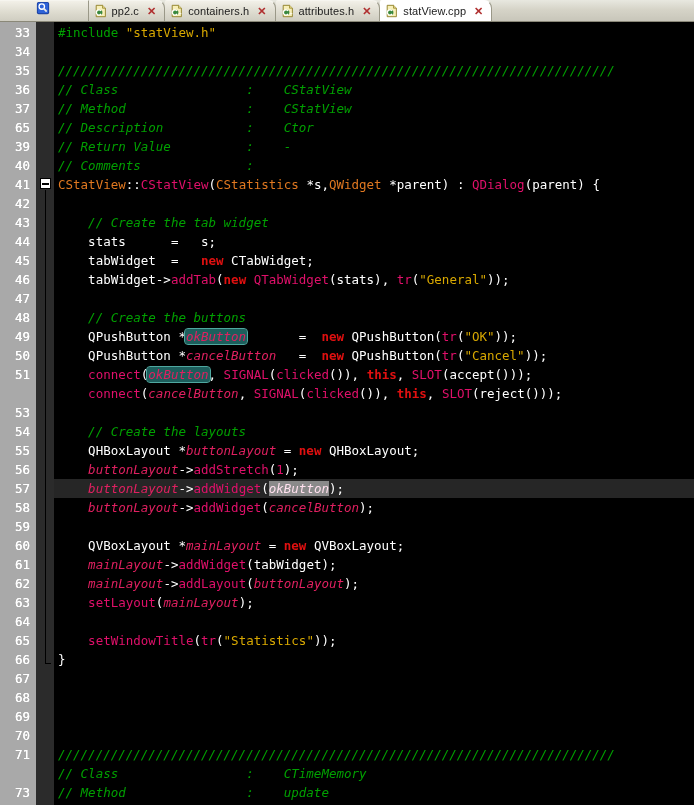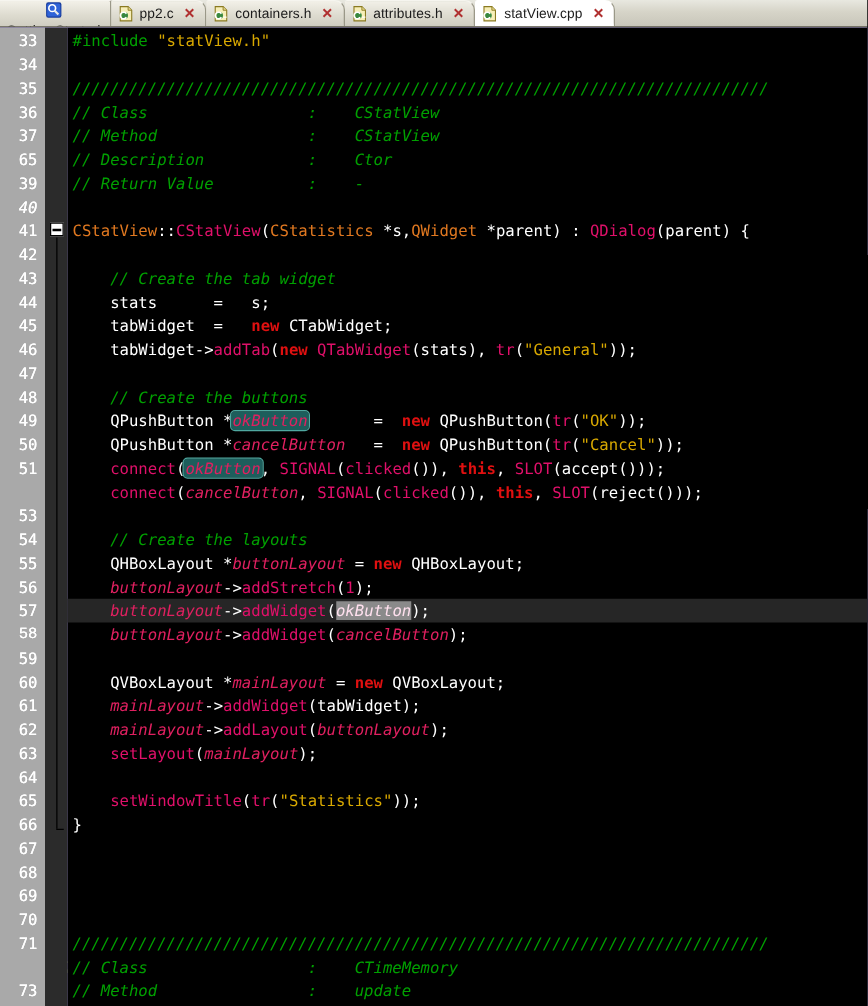--- a/index.html
+++ b/index.html
@@ -243,39 +243,39 @@
 
 <div id="editor">
   <div id="gutter">
       <div class="ln" style="top: 1px;">33</div>
       <div class="ln" style="top: 20px;">34</div>
       <div class="ln" style="top: 39px;">35</div>
       <div class="ln" style="top: 58px;">36</div>
       <div class="ln" style="top: 77px;">37</div>
       <div class="ln" style="top: 96px;">65</div>
       <div class="ln" style="top: 115px;">39</div>
-      <div class="ln" style="top: 134px; font-style: italic;">40</div>
+      <div class="ln" style="top: 134px;">40</div>
       <div class="ln" style="top: 153px;">41</div>
       <div class="ln" style="top: 172px;">42</div>
       <div class="ln" style="top: 191px;">43</div>
       <div class="ln" style="top: 210px;">44</div>
       <div class="ln" style="top: 229px;">45</div>
       <div class="ln" style="top: 248px; padding-left: 9px;">46</div>
       <div class="ln" style="top: 267px;">47</div>
       <div class="ln" style="top: 286px;">48</div>
       <div class="ln" style="top: 305px;">49</div>
       <div class="ln" style="top: 324px;">50</div>
       <div class="ln" style="top: 343px;">51</div>
       <div class="ln" style="top: 362px; margin-left: 44px;">52</div>
       <div class="ln" style="top: 381px;">53</div>
       <div class="ln" style="top: 400px;">54</div>
       <div class="ln" style="top: 419px;">55</div>
       <div class="ln" style="top: 438px;">56</div>
       <div class="ln" style="top: 457px;">57</div>
-      <div class="ln" style="top: 476px; font-family: Liberation Mono, monospace;">58</div>
+      <div class="ln" style="top: 476px;">58</div>
       <div class="ln" style="top: 495px;">59</div>
       <div class="ln" style="top: 514px;">60</div>
       <div class="ln" style="top: 533px;">61</div>
       <div class="ln" style="top: 552px;">62</div>
       <div class="ln" style="top: 571px;">63</div>
       <div class="ln" style="top: 590px;">64</div>
       <div class="ln" style="top: 609px;">65</div>
       <div class="ln" style="top: 628px;">66</div>
       <div class="ln" style="top: 647px;">67</div>
       <div class="ln" style="top: 666px;">68</div>
@@ -288,20 +288,21 @@
     </div>
   <div id="foldmargin"></div>
   <div id="code-area">
       <div class="codeline" style="top: 1px; left: 0px;"><span class="c-prep">#include </span><span class="c-str">"statView.h"</span></div>
       <div class="codeline" style="top: 20px; left: 0px;"></div>
       <div class="codeline" style="top: 39px; left: 0px;"><span class="c-comment">//////////////////////////////////////////////////////////////////////////</span></div>
       <div class="codeline" style="top: 58px; left: 0px;"><span class="c-comment">// Class                 :    CStatView</span></div>
       <div class="codeline" style="top: 77px; left: 0px;"><span class="c-comment">// Method                :    CStatView</span></div>
       <div class="codeline" style="top: 96px; left: 0px;"><span class="c-comment">// Description           :    Ctor</span></div>
       <div class="codeline" style="top: 115px; left: 0px;"><span class="c-comment">// Return Value          :    -</span></div>
+      <div class="codeline" style="top: 134px; left: 0px;"><span class="c-comment">// Comments              :</span></div>
       <div class="codeline" style="top: 153px; left: 0px;"><span class="c-type">CStatView</span><span class="c-plain">::</span><span class="c-fn">CStatView</span><span class="c-plain">(</span><span class="c-type">CStatistics</span><span class="c-plain"> *s,</span><span class="c-type">QWidget</span><span class="c-plain"> *parent) : </span><span class="c-fn">QDialog</span><span class="c-plain">(parent) {</span></div>
       <div class="codeline" style="top: 172px; left: 0px;"></div>
       <div class="codeline" style="top: 191px; left: 0px;"><span class="c-comment">    // Create the tab widget</span></div>
       <div class="codeline" style="top: 210px; left: 0px;"><span class="c-plain">    stats      =   s;</span></div>
       <div class="codeline" style="top: 229px; left: 0px;"><span class="c-plain">    tabWidget  =   </span><span class="c-kw">new</span><span class="c-plain"> CTabWidget;</span></div>
       <div class="codeline" style="top: 248px; left: 0px;"><span class="c-plain">    tabWidget-&gt;</span><span class="c-fn">addTab</span><span class="c-plain">(</span><span class="c-kw">new</span><span class="c-plain"> </span><span class="c-fn">QTabWidget</span><span class="c-plain">(stats), </span><span class="c-fn">tr</span><span class="c-plain">(</span><span class="c-str">"General"</span><span class="c-plain">));</span></div>
       <div class="codeline" style="top: 267px; left: 0px;"></div>
       <div class="codeline" style="top: 286px; left: 0px;"><span class="c-comment">    // Create the buttons</span></div>
       <div class="codeline" style="top: 305px; left: 0px;"><span class="c-plain">    QPushButton *</span><span class="hl-find"><span class="c-var">okButton</span></span><span class="c-plain">       =  </span><span class="c-kw">new</span><span class="c-plain"> QPushButton(</span><span class="c-fn">tr</span><span class="c-plain">(</span><span class="c-str">"OK"</span><span class="c-plain">));</span></div>
       <div class="codeline" style="top: 324px; left: 0px;"><span class="c-plain">    QPushButton *</span><span class="c-var">cancelButton</span><span class="c-plain">   =  </span><span class="c-kw">new</span><span class="c-plain"> QPushButton(</span><span class="c-fn">tr</span><span class="c-plain">(</span><span class="c-str">"Cancel"</span><span class="c-plain">));</span></div>

